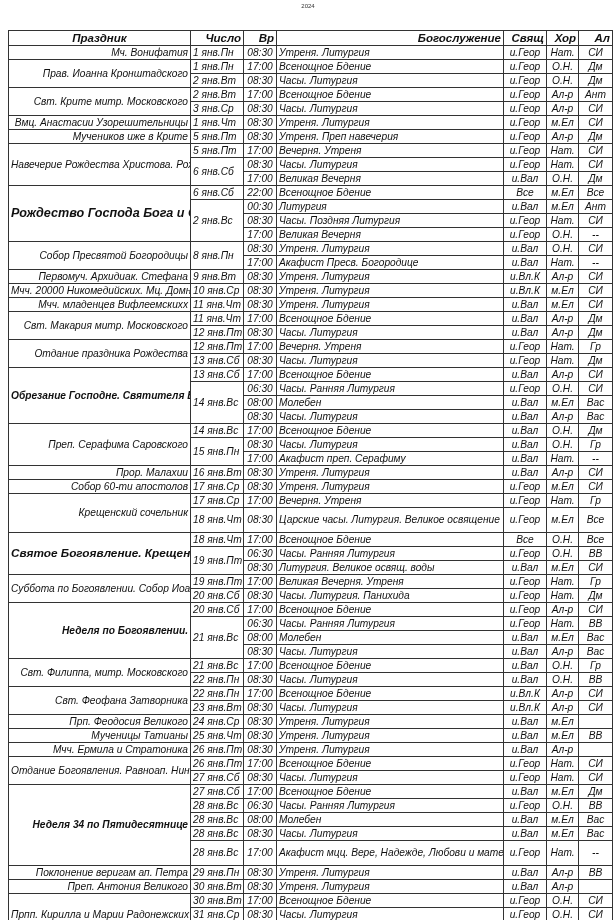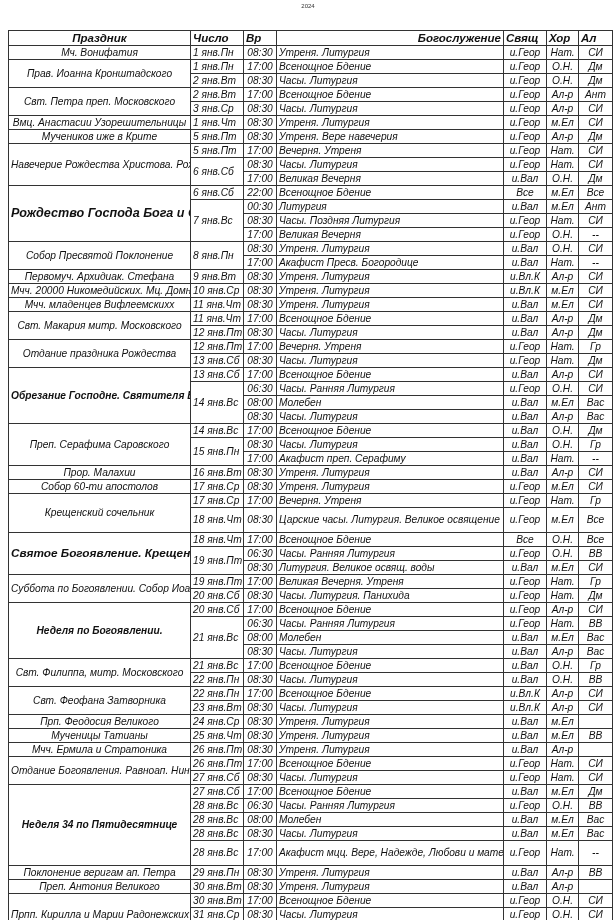--- a/index.html
+++ b/index.html
@@ -7,23 +7,23 @@
   .year { position: absolute; top: 3px; left: 0; width: 616px; text-align: center; font-size: 6px; color: #333; }
   table.sched {
     position: absolute; top: 30px; left: 8px;
     width: 604px; border-collapse: collapse;
     border: 1.5px solid #222; table-layout: fixed;
     font-size: 10.2px; font-style: italic;
   }
   table.sched th, table.sched td { border: 1px solid #333; padding: 0 2px; height: 13px; line-height: 12px; white-space: nowrap; overflow: hidden; }
   table.sched th { font-weight: bold; font-size: 11.5px; height: 14px; }
   th.h-feast { text-align: center; }
-  th.h-date, th.h-time, th.h-priest, th.h-choir, th.h-alt { text-align: left; }
+  th.h-date, th.h-time, th.h-priest, th.h-choir, th.h-alt { text-align: right; }
   th.h-service { text-align: right; }
-  td.feast { text-align: center; white-space: normal; line-height: 11.5px; padding: 1px 3px; }
+  td.feast { text-align: right; white-space: normal; line-height: 11.5px; padding: 1px 3px; }
   td.feast.bold { font-weight: bold; }
   td.feast.big { font-size: 12.6px; line-height: 13.5px; }
   td.feast.mid { font-size: 11.8px; line-height: 12.5px; }
   td.date { }
   td.time { text-align: center; }
   td.service { text-align: left; white-space: normal; }
   td.priest, td.choir, td.alt { text-align: center; }
   tr.sep > td { border-top: 1.5px solid #222; }
   col.c-feast { width: 182px; } col.c-date { width: 53px; } col.c-time { width: 33px; }
   col.c-service { width: 227px; } col.c-priest { width: 43px; } col.c-choir { width: 32px; } col.c-alt { width: 34px; }
@@ -75,21 +75,21 @@
       </tr>
       <tr>
         <td class="date" rowspan="1">2 янв.Вт</td>
         <td class="time">08:30</td>
         <td class="service">Часы. Литургия</td>
         <td class="priest">и.Геор</td>
         <td class="choir">О.Н.</td>
         <td class="alt">Дм</td>
       </tr>
       <tr class="sep">
-        <td class="feast " rowspan="2">Свт. Петра преп. Московского</td>
+        <td class="feast " rowspan="2">Свт. Крите митр. Московского</td>
         <td class="date" rowspan="1">2 янв.Вт</td>
         <td class="time">17:00</td>
         <td class="service">Всенощное Бдение</td>
         <td class="priest">и.Геор</td>
         <td class="choir">Ал-р</td>
         <td class="alt">Ант</td>
       </tr>
       <tr>
         <td class="date" rowspan="1">3 янв.Ср</td>
         <td class="time">08:30</td>
@@ -104,21 +104,21 @@
         <td class="time">08:30</td>
         <td class="service">Утреня. Литургия</td>
         <td class="priest">и.Геор</td>
         <td class="choir">м.Ел</td>
         <td class="alt">СИ</td>
       </tr>
       <tr class="sep">
         <td class="feast " rowspan="1">Мучеников иже в Крите</td>
         <td class="date" rowspan="1">5 янв.Пт</td>
         <td class="time">08:30</td>
-        <td class="service">Утреня. Вере навечерия</td>
+        <td class="service">Утреня. Преп навечерия</td>
         <td class="priest">и.Геор</td>
         <td class="choir">Ал-р</td>
         <td class="alt">Дм</td>
       </tr>
       <tr class="sep">
         <td class="feast " rowspan="3">Навечерие Рождества Христова. Рождественский сочельник</td>
         <td class="date" rowspan="1">5 янв.Пт</td>
         <td class="time">17:00</td>
         <td class="service">Вечерня. Утреня</td>
         <td class="priest">и.Геор</td>
@@ -143,21 +143,21 @@
       <tr class="sep">
         <td class="feast bold big" rowspan="4">Рождество Господа Бога и Спаса нашего  Иисуса Христа</td>
         <td class="date" rowspan="1">6 янв.Сб</td>
         <td class="time">22:00</td>
         <td class="service">Всенощное Бдение</td>
         <td class="priest">Все</td>
         <td class="choir">м.Ел</td>
         <td class="alt">Все</td>
       </tr>
       <tr>
-        <td class="date" rowspan="3">7 янв.Вс</td>
+        <td class="date" rowspan="3">2 янв.Вс</td>
         <td class="time">00:30</td>
         <td class="service">Литургия</td>
         <td class="priest">и.Вал</td>
         <td class="choir">м.Ел</td>
         <td class="alt">Ант</td>
       </tr>
       <tr>
         <td class="time">08:30</td>
         <td class="service">Часы. Поздняя Литургия</td>
         <td class="priest">и.Геор</td>
@@ -165,21 +165,21 @@
         <td class="alt">СИ</td>
       </tr>
       <tr>
         <td class="time">17:00</td>
         <td class="service">Великая Вечерня</td>
         <td class="priest">и.Геор</td>
         <td class="choir">О.Н.</td>
         <td class="alt">--</td>
       </tr>
       <tr class="sep">
-        <td class="feast " rowspan="2">Собор Пресвятой Поклонение</td>
+        <td class="feast " rowspan="2">Собор Пресвятой Богородицы</td>
         <td class="date" rowspan="2">8 янв.Пн</td>
         <td class="time">08:30</td>
         <td class="service">Утреня. Литургия</td>
         <td class="priest">и.Вал</td>
         <td class="choir">О.Н.</td>
         <td class="alt">СИ</td>
       </tr>
       <tr>
         <td class="time">17:00</td>
         <td class="service">Акафист Пресв. Богородице</td>

